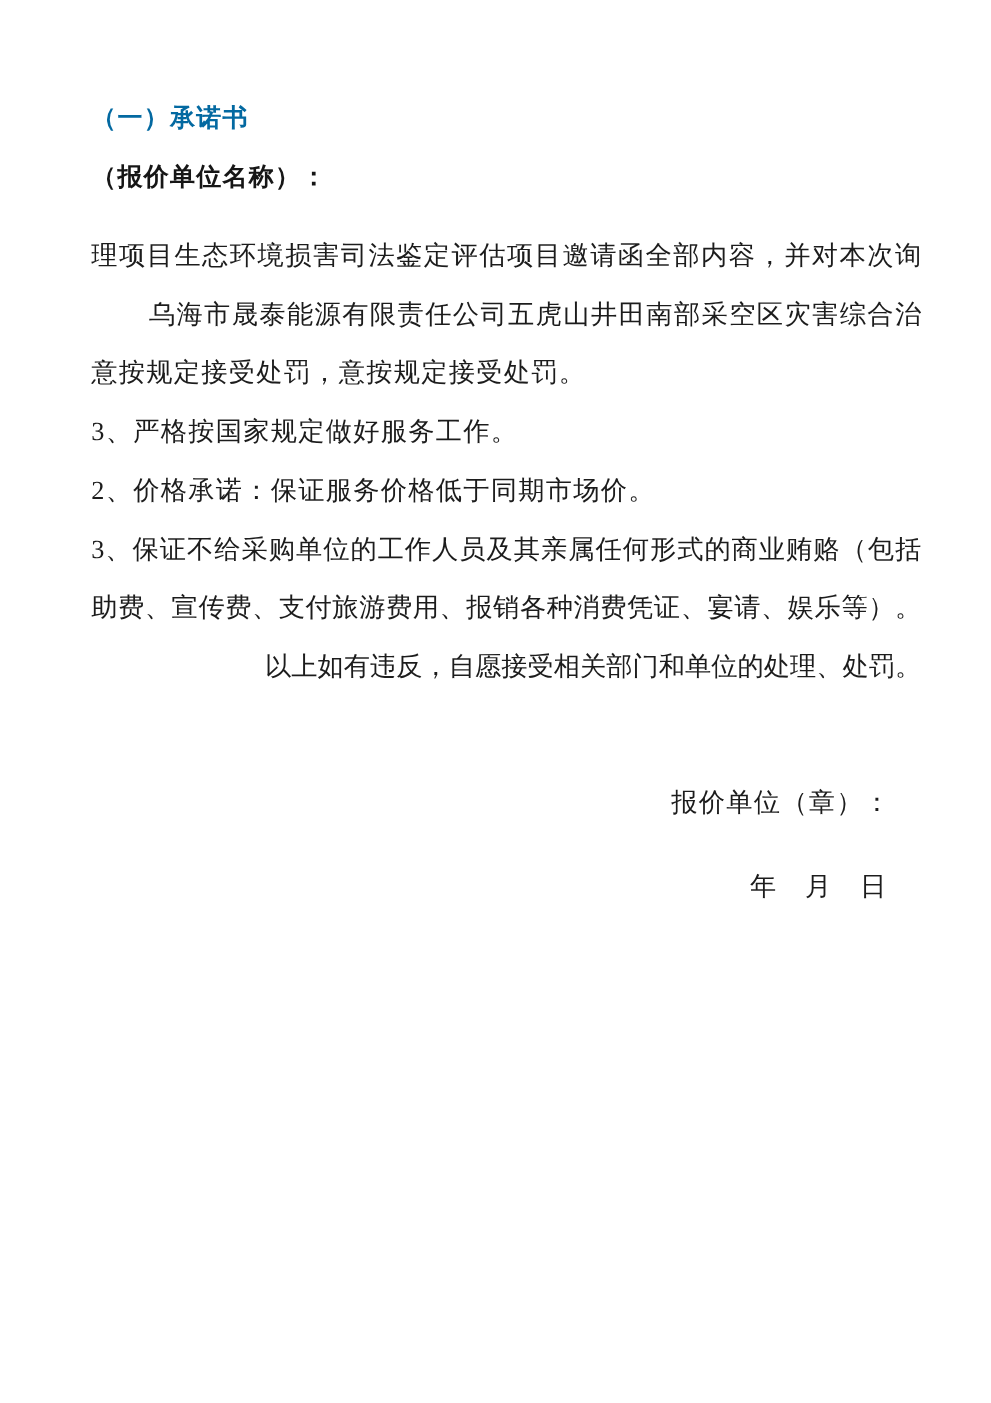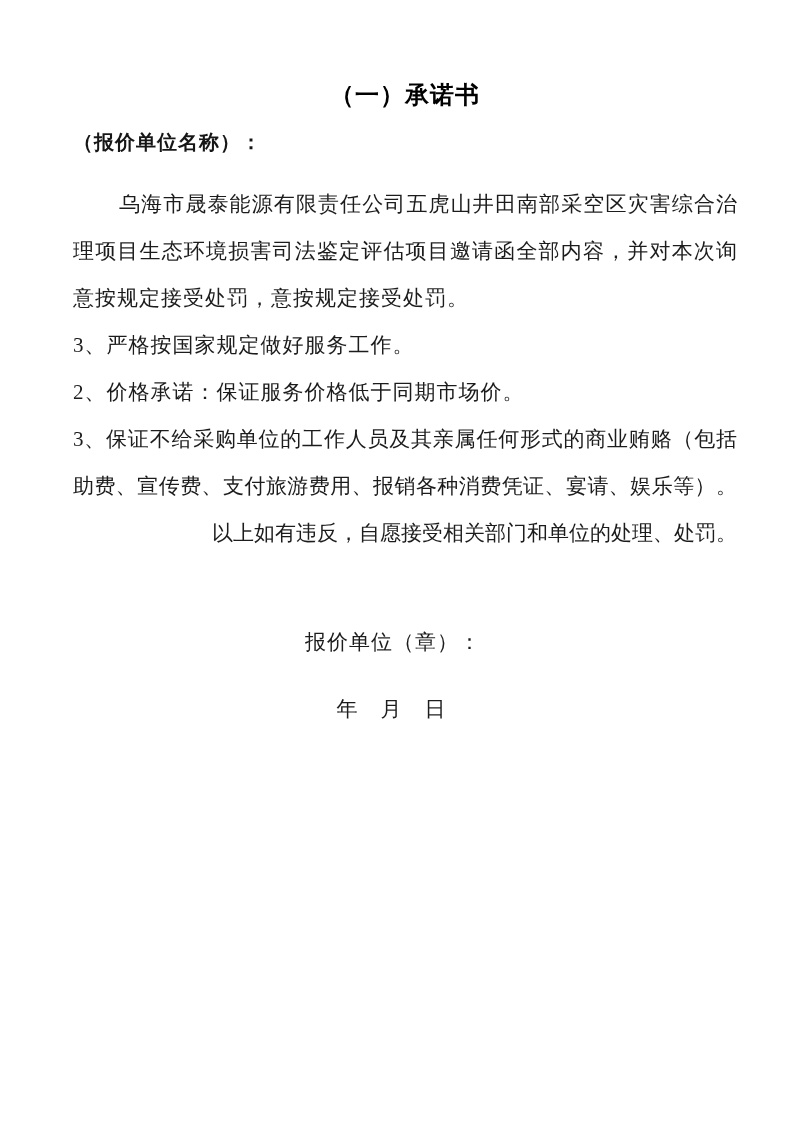--- a/index.html
+++ b/index.html
@@ -17,26 +17,26 @@
     font-family: "Liberation Serif", "DejaVu Serif", serif;
   }
   .content {
     position: absolute;
     left: 73px;
     right: 56px;
     top: 0;
   }
   .doc-title {
     margin-top: 80px;
-    text-align: center;
-    font-size: 24px;
+    text-align: left;
+    font-size: 20px;
     line-height: 30px;
     font-weight: bold;
     letter-spacing: 1px;
-    color: #000000;
+    color: #0369a1;
   }
   .recipient-label {
     margin-top: 20px;
     font-family: "Liberation Sans", "DejaVu Sans", sans-serif;
     font-weight: bold;
     font-size: 20px;
     line-height: 24px;
     letter-spacing: 1px;
     color: #161616;
   }
@@ -58,21 +58,21 @@
     white-space: normal;
   }
   .line.indent {
     text-indent: 46px;
     text-align: right;
   }
   .line.tight {
     letter-spacing: 0;
   }
   .signature-block .line {
-    text-align: center;
+    text-align: right;
   }
   .sig-unit {
     margin-top: 62px;
     padding-right: 24px;
   }
   .sig-date {
     margin-top: 20px;
     padding-right: 27px;
   }
 </style>
@@ -80,22 +80,22 @@
 <body>
 
 <div class="page">
   <div class="content">
 
     <div class="doc-title">（一）承诺书</div>
 
     <div class="recipient-label">（报价单位名称）：</div>
 
     <div class="body-lines">
+      <div class="line justify">理项目生态环境损害司法鉴定评估项目邀请函全部内容，并对本次询</div>
       <div class="line justify indent">乌海市晟泰能源有限责任公司五虎山井田南部采空区灾害综合治</div>
-      <div class="line justify">理项目生态环境损害司法鉴定评估项目邀请函全部内容，并对本次询</div>
       <div class="line">意按规定接受处罚，意按规定接受处罚。</div>
 
       <div class="line">3、严格按国家规定做好服务工作。</div>
       <div class="line">2、价格承诺：保证服务价格低于同期市场价。</div>
 
       <div class="line justify">3、保证不给采购单位的工作人员及其亲属任何形式的商业贿赂（包括</div>
       <div class="line justify">助费、宣传费、支付旅游费用、报销各种消费凭证、宴请、娱乐等）。</div>
 
       <div class="line indent tight">以上如有违反，自愿接受相关部门和单位的处理、处罚。</div>
     </div>

